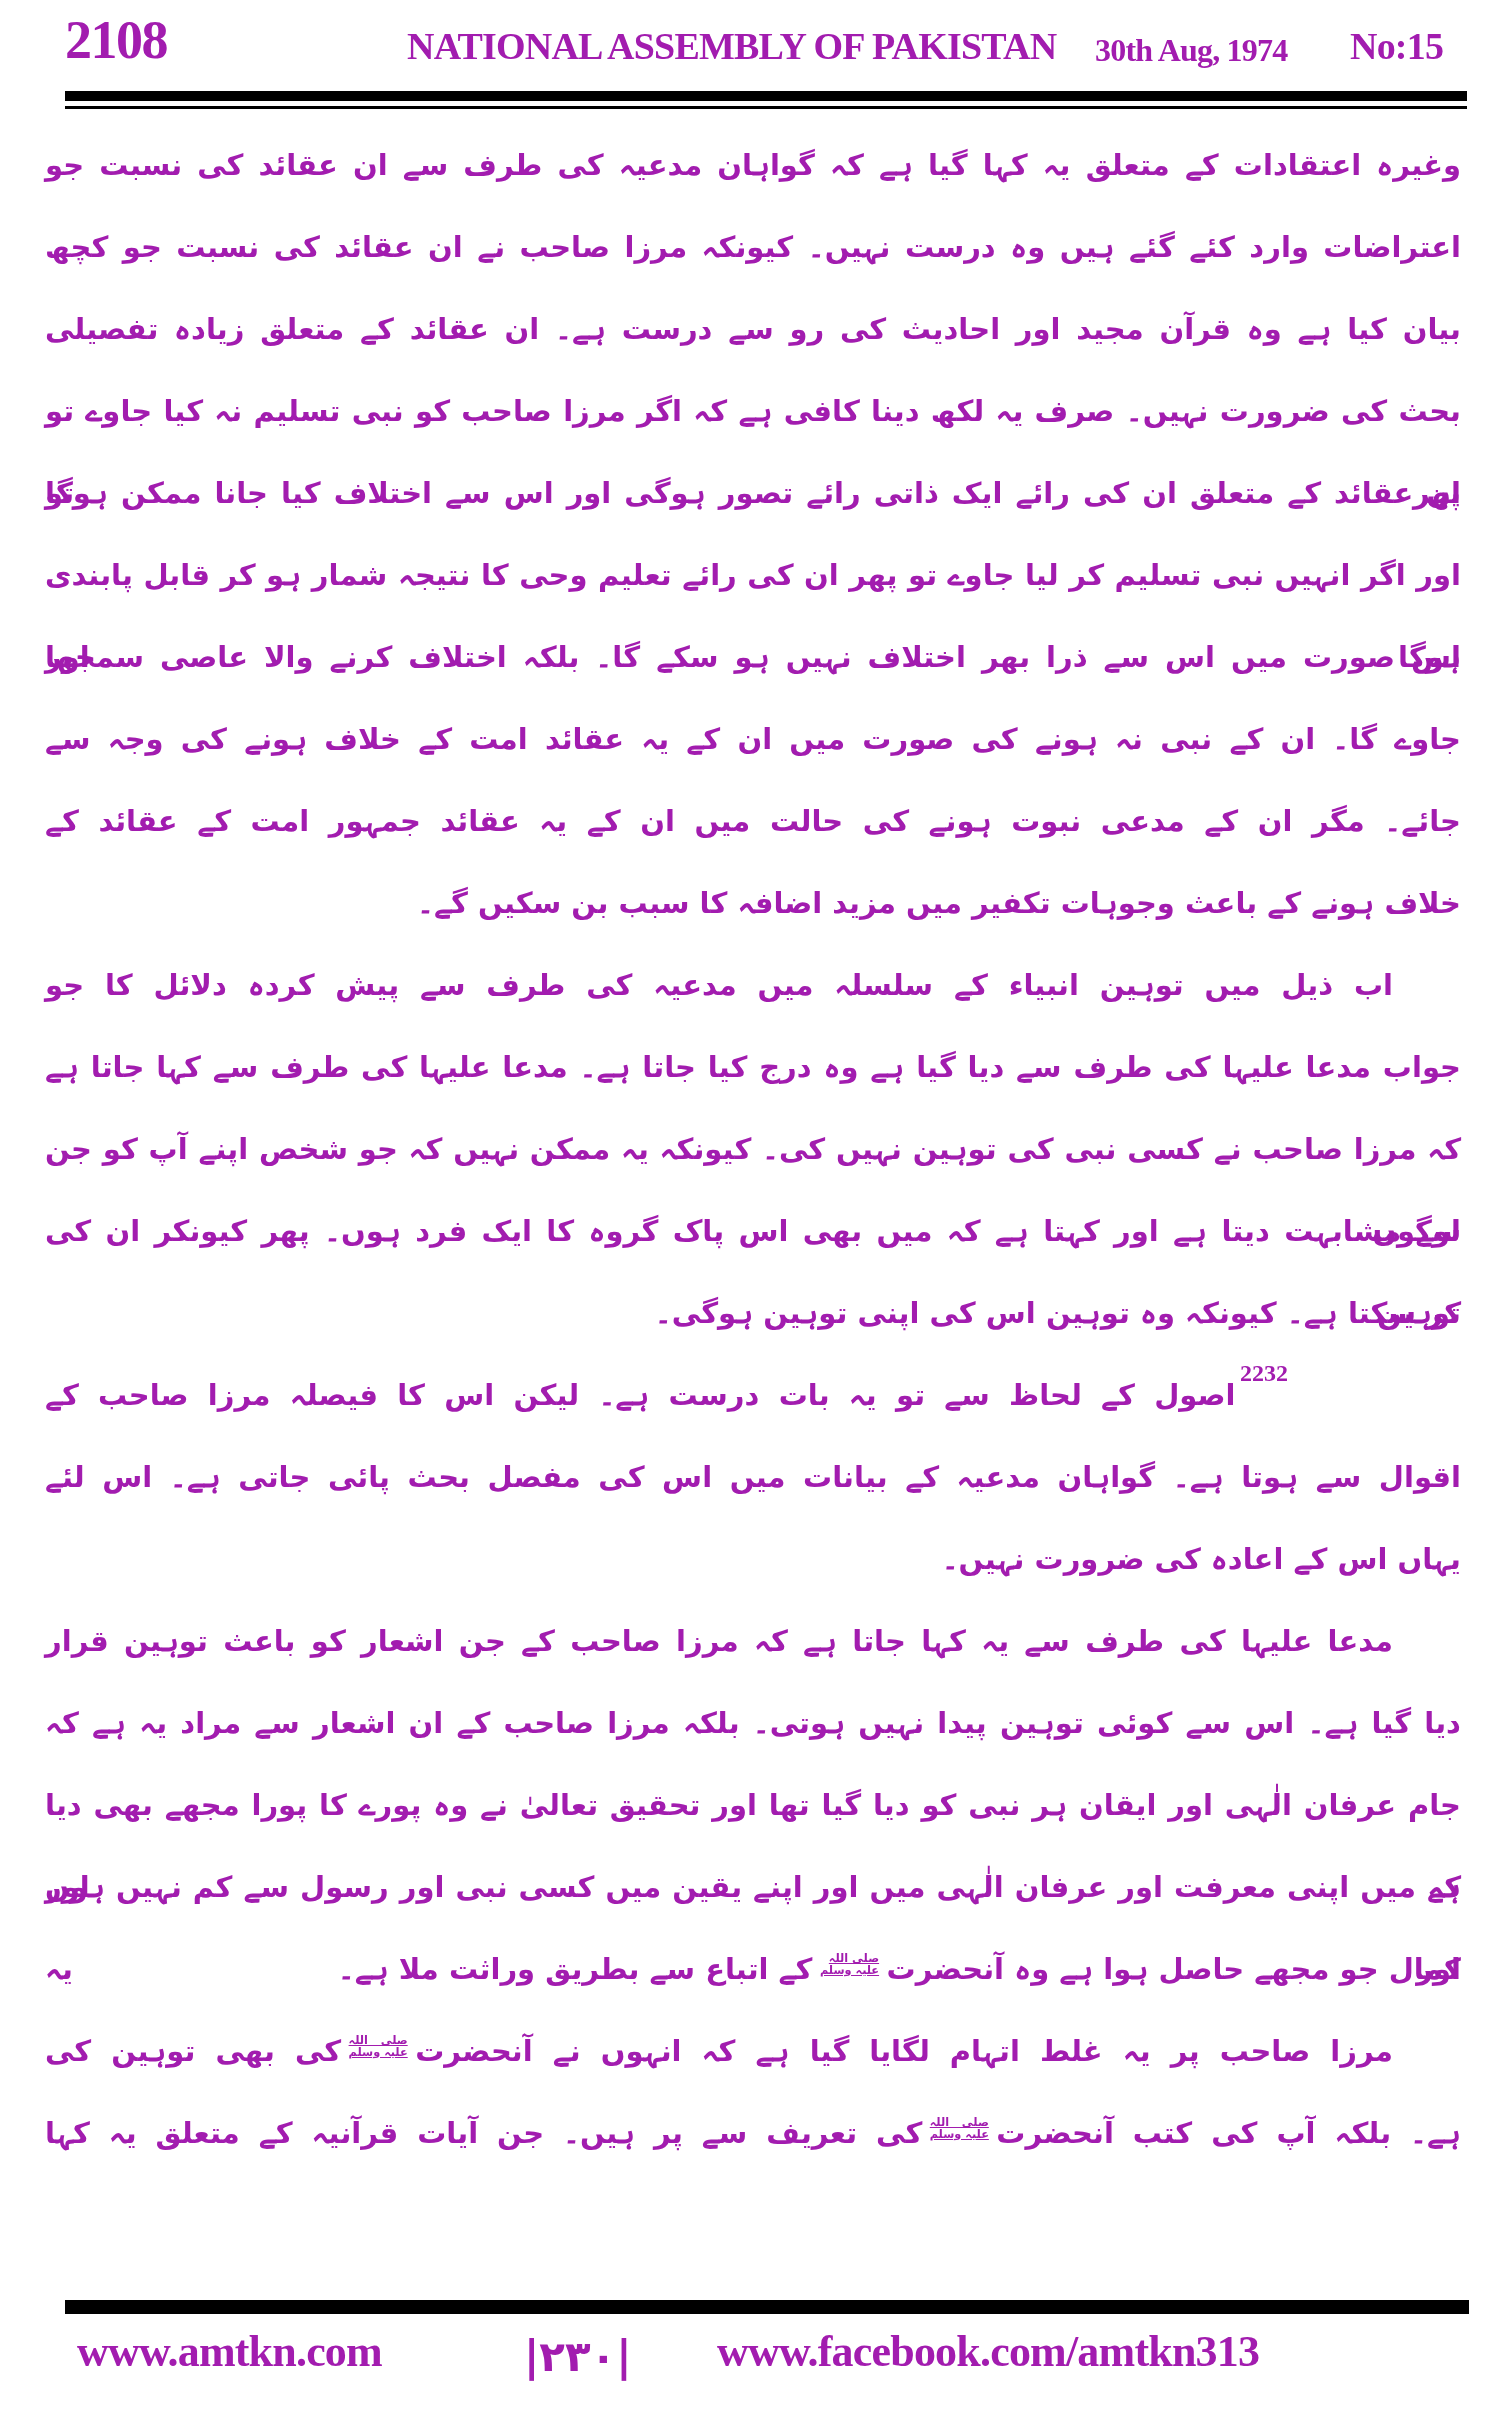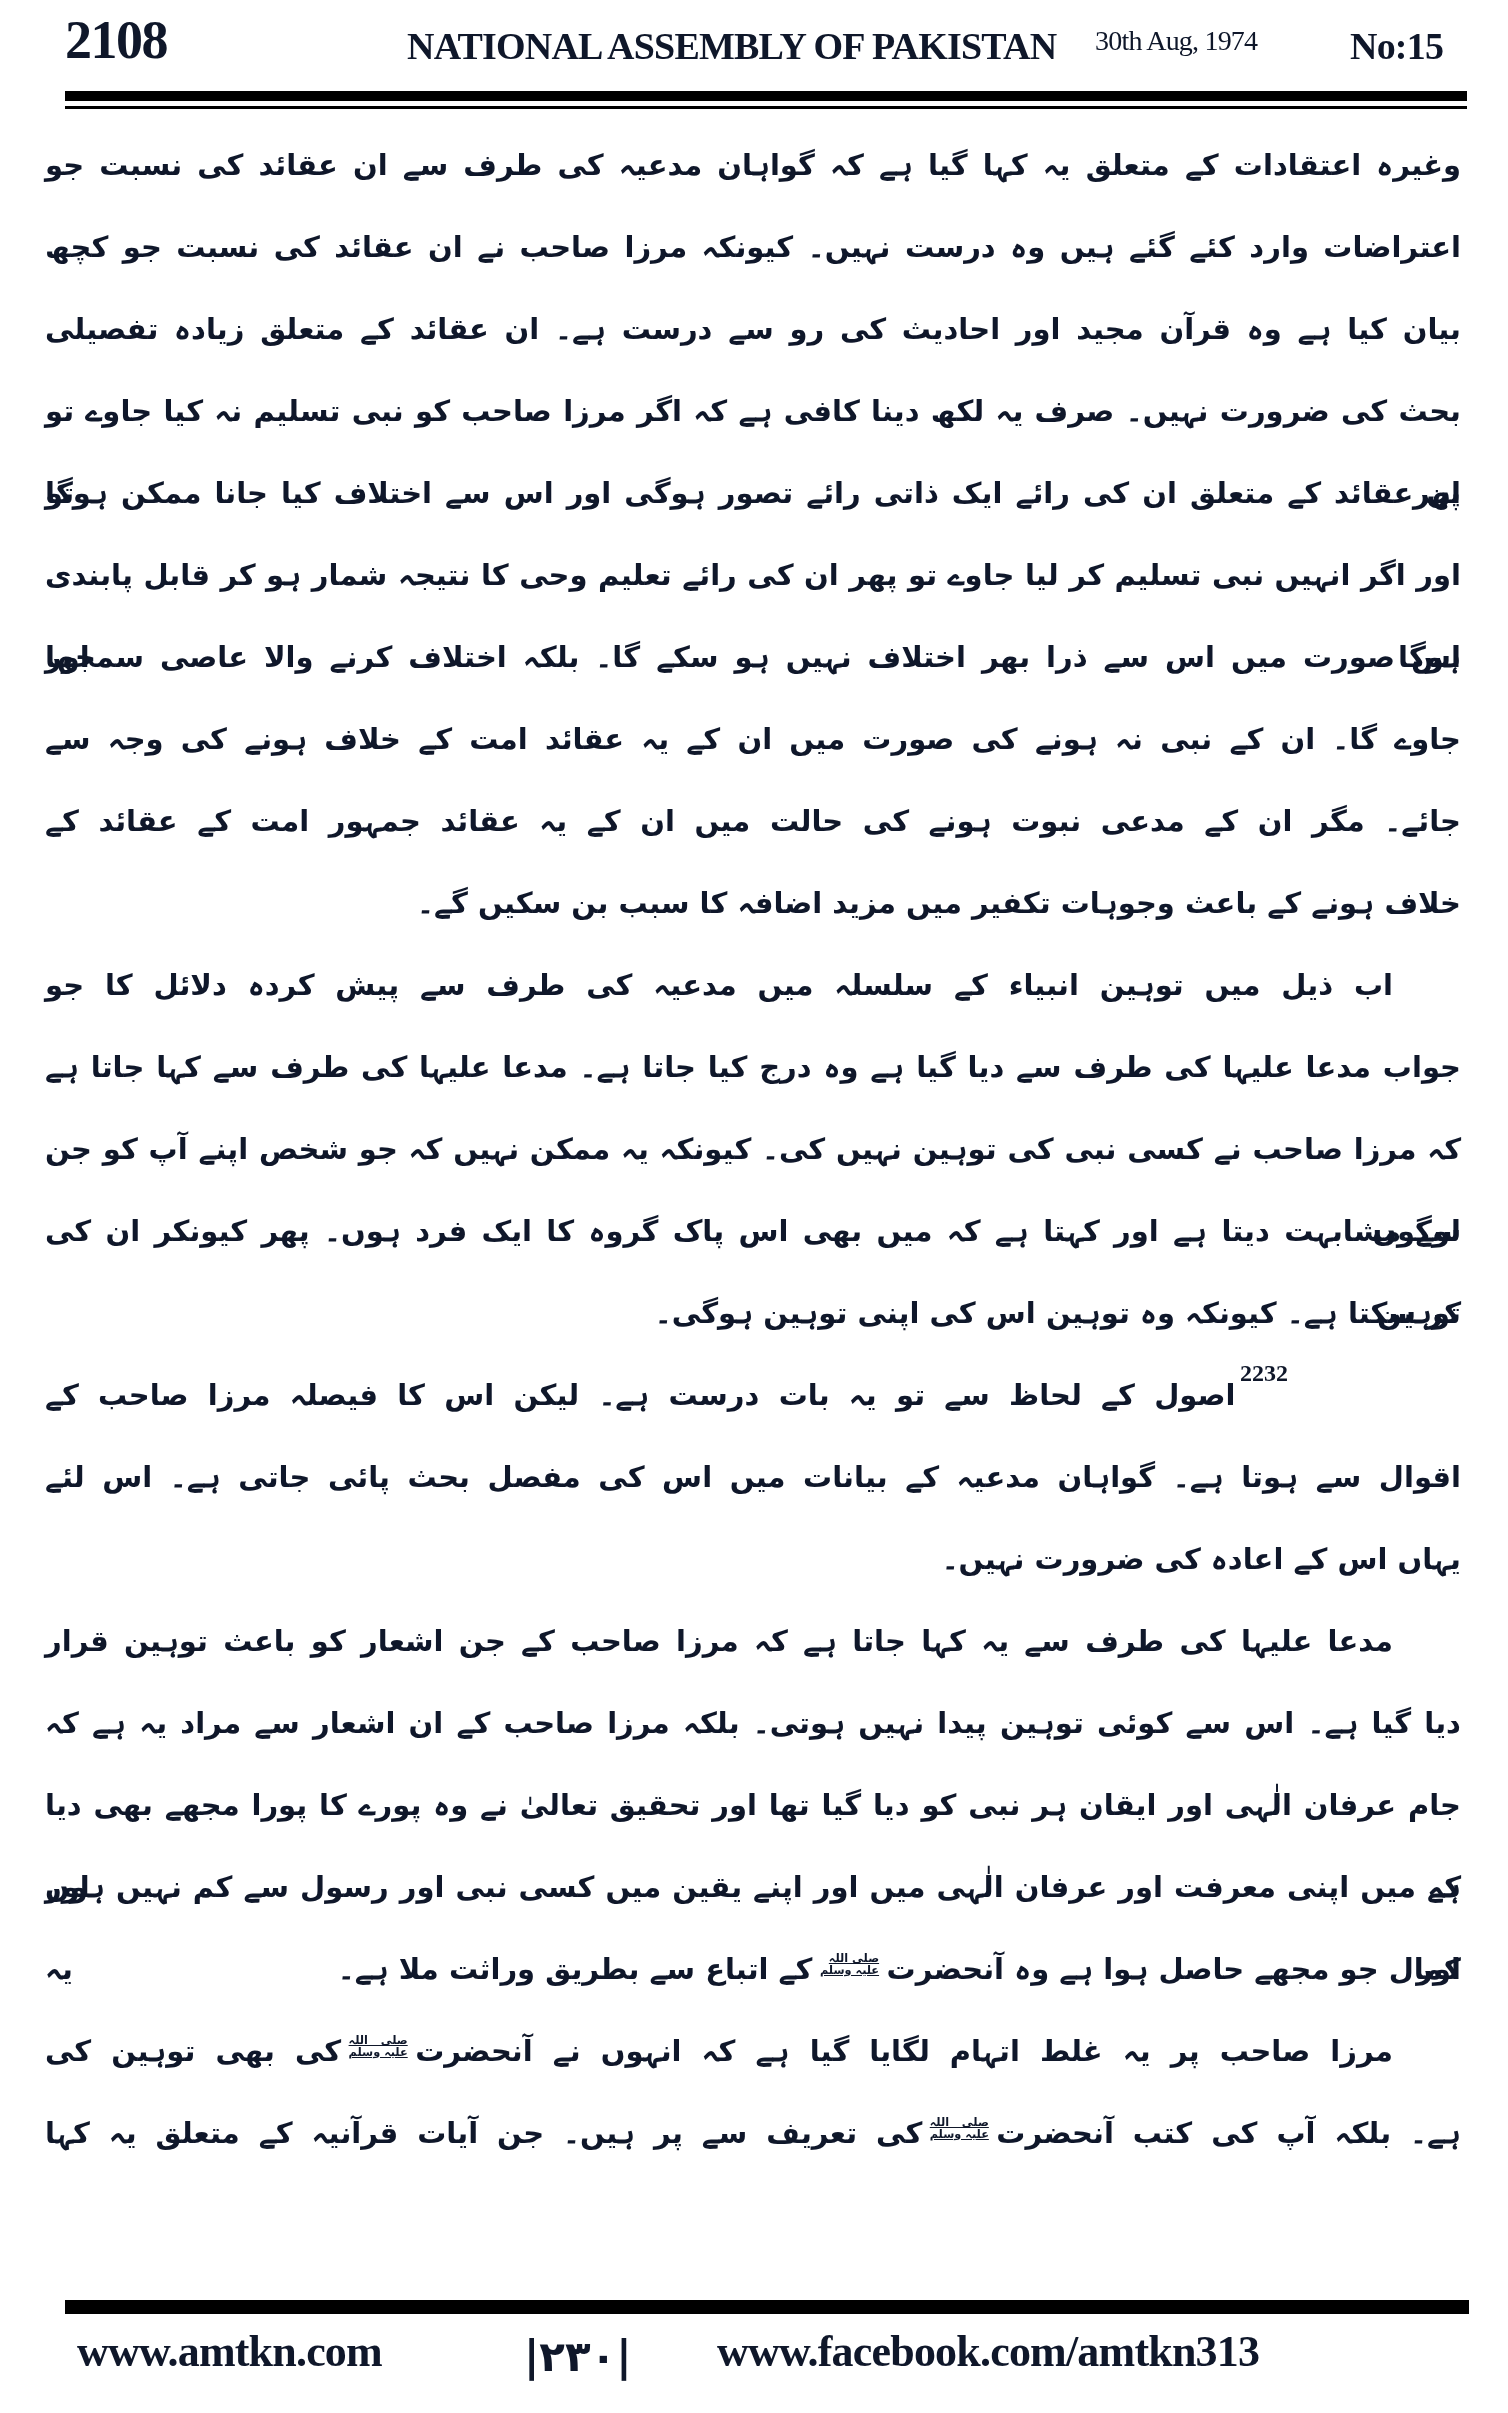--- a/index.html
+++ b/index.html
@@ -1,26 +1,26 @@
 <!DOCTYPE html>
 <html style="font-size:12px"><head>
 <meta charset="utf-8">
 <style>
   html,body { margin:0; padding:0; background:#666; }
   .page {
     position:relative; width:1508px; height:2413px; background:#ffffff;
-    color:#0f172a; overflow:hidden; font-family:"Liberation Serif", serif;
+    color:#a21caf; overflow:hidden; font-family:"Liberation Serif", serif;
   }
   
   .hdr-pagenum {
     position:absolute; left:65px; top:9px; font-size:54px; font-weight:bold;
     letter-spacing:-1.5px; font-family:"Liberation Serif", serif;
   }
   .hdr-title   { position:absolute; left:407px;  top:24px; font-size:38px; font-weight:bold; letter-spacing:-0.8px; }
-  .hdr-date    { position:absolute; left:1095px; top:25px; font-size:28px; font-weight:normal; letter-spacing:-0.8px; }
+  .hdr-date    { position:absolute; left:1095px; top:32px; font-size:32px; font-weight:bold; letter-spacing:-0.8px; }
   .hdr-issue   { position:absolute; left:1350px; top:24px; font-size:38px; font-weight:bold; letter-spacing:-0.8px; }
   .rule-thick  { position:absolute; left:65px; right:41px; top:91px; height:9.8px; background:#000; }
   .rule-thin   { position:absolute; left:65px; right:41px; top:106px; height:3px;  background:#000; }
   
   .body-text {
     position:absolute; top:124px; left:45px; right:47px;
     direction:rtl; font-family:"DejaVu Sans", sans-serif; font-weight:bold;
   }
   .line {
     height:82px; line-height:82px; font-size:29px;

